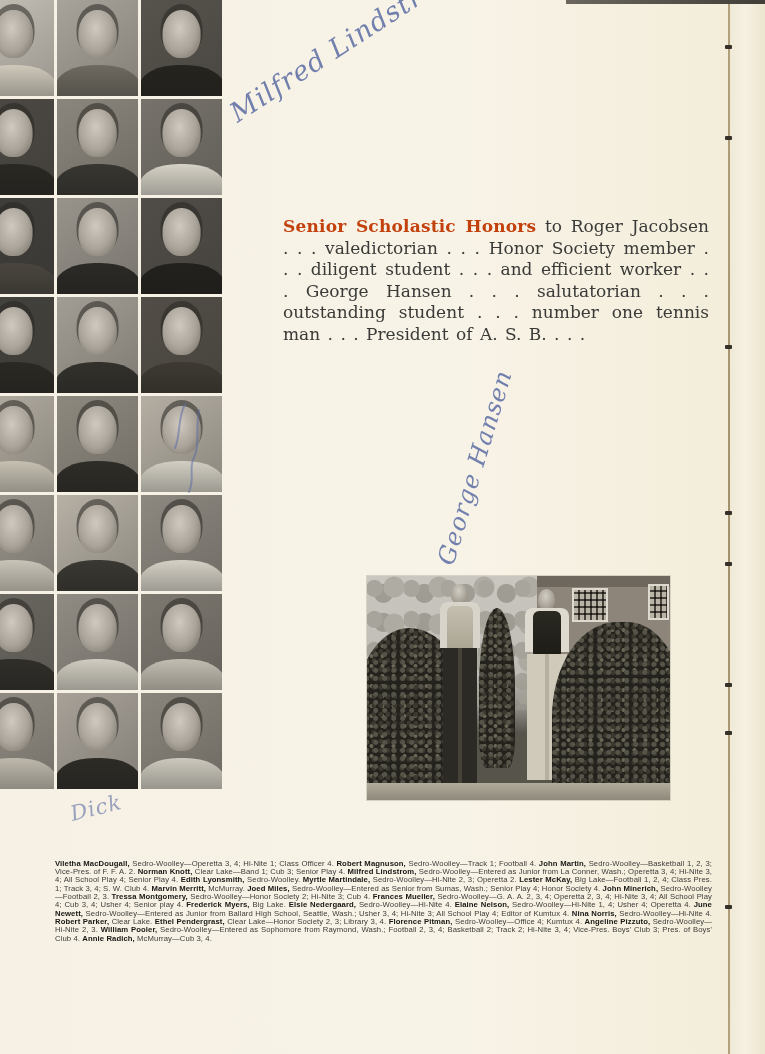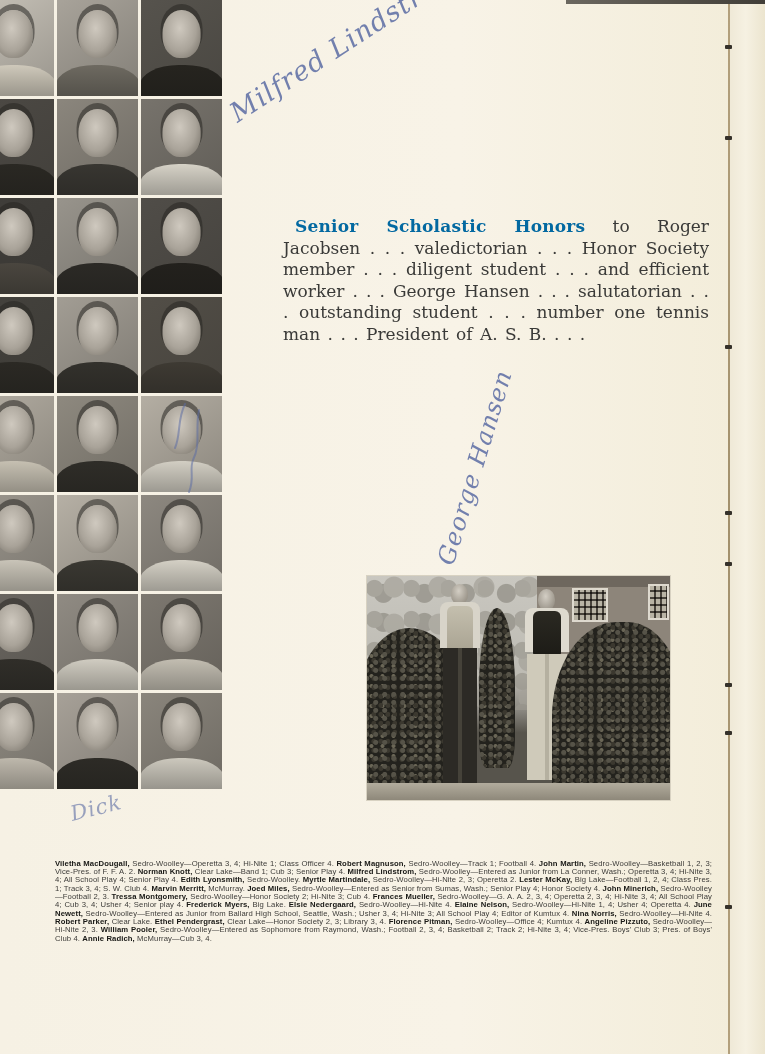--- a/index.html
+++ b/index.html
@@ -33,21 +33,21 @@
   .sig{position:absolute;color:#5b6ca4;font-family:"DejaVu Serif",serif;font-style:italic;
     white-space:nowrap;opacity:.85;letter-spacing:1px;}
   .sig-top{left:224px;top:102px;font-size:27px;transform:rotate(-33deg);transform-origin:0 0;}
   .sig-photo{left:432px;top:560px;font-size:24px;transform:rotate(-73deg);transform-origin:0 0;}
   .sig-scribble{left:70px;top:796px;font-size:21px;transform:rotate(-14deg);opacity:.6;}
 
   
   .honors{position:absolute;left:283px;top:199px;width:426px;
     font-family:"DejaVu Serif",serif;font-size:17px;line-height:21.5px;
     color:#3a3a38;text-align:justify;word-spacing:2px;}
-  .honors b{color:#0369a1;letter-spacing:.2px;margin-left:12px;}
+  .honors b{color:#c2410c;letter-spacing:.2px;}
 
   
   .photo{position:absolute;left:367px;top:576px;width:303px;height:224px;overflow:hidden;
     background:linear-gradient(180deg,#c9c7c0 0%,#bdbbb3 45%,#8a8780 60%,#57544c 70%);
     box-shadow:0 0 0 1px #d8d2c2;}
   .photo *{position:absolute;}
   .trees{left:0;top:0;width:60%;height:60%;
     background:radial-gradient(circle at 20% 40%,#9b988f 0 8px,transparent 9px),
                radial-gradient(circle at 60% 30%,#a5a299 0 10px,transparent 11px),
                radial-gradient(circle at 40% 60%,#8f8c83 0 9px,transparent 10px);

